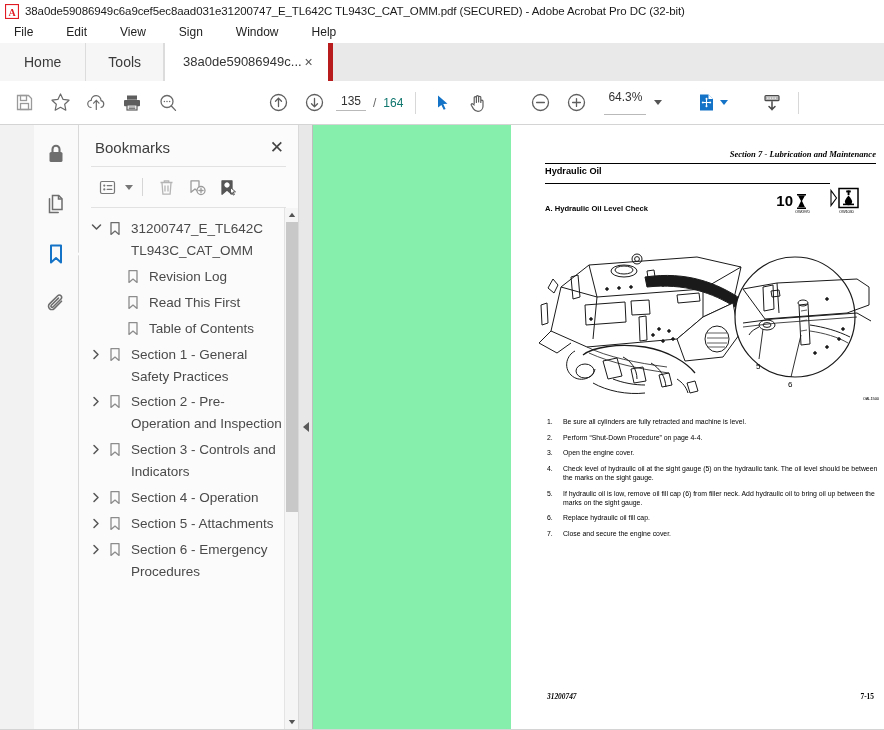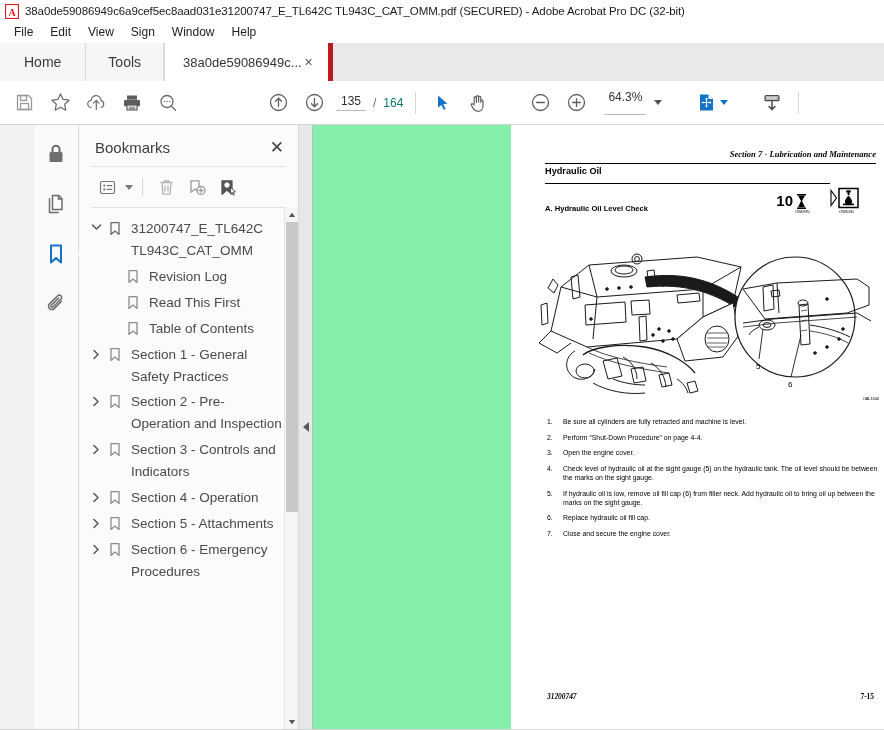--- a/index.html
+++ b/index.html
@@ -19,31 +19,31 @@
   }
   .acro-icon { width: 14px; height: 15px; margin-right: 6px; flex: 0 0 auto; }
   .title-text {
     font-size: 11.5px; color: #1a1a1a; white-space: nowrap;
     letter-spacing: -0.1px;
   }
 
   
   .menubar {
     height: 21px; background: #ffffff; display: flex; align-items: center;
-    padding-left: 6px; gap: 0px;
+    padding-left: 6px; gap: 16px;
   }
   .menu-item {
     font-size: 12px; color: #222; padding: 2px 9px 3px 8px; cursor: default;
     line-height: 14px;
   }
 
   
   .tabstrip {
     height: 38px; background: #fdba74;
-    display: flex; align-items: flex-start;
+    display: flex; align-items: center;
     border-bottom: 1px solid #cfcfcf; position: relative;
   }
   .tab {
     height: 38px; display: flex; align-items: center;
     padding: 0 22px; font-size: 14px; color: #3a3a3a;
     background: #f6f6f6; border-right: 1px solid #dcdcdc;
     cursor: default;
   }
   .tab.home { padding: 0 24px; }
   .tab.doc {

